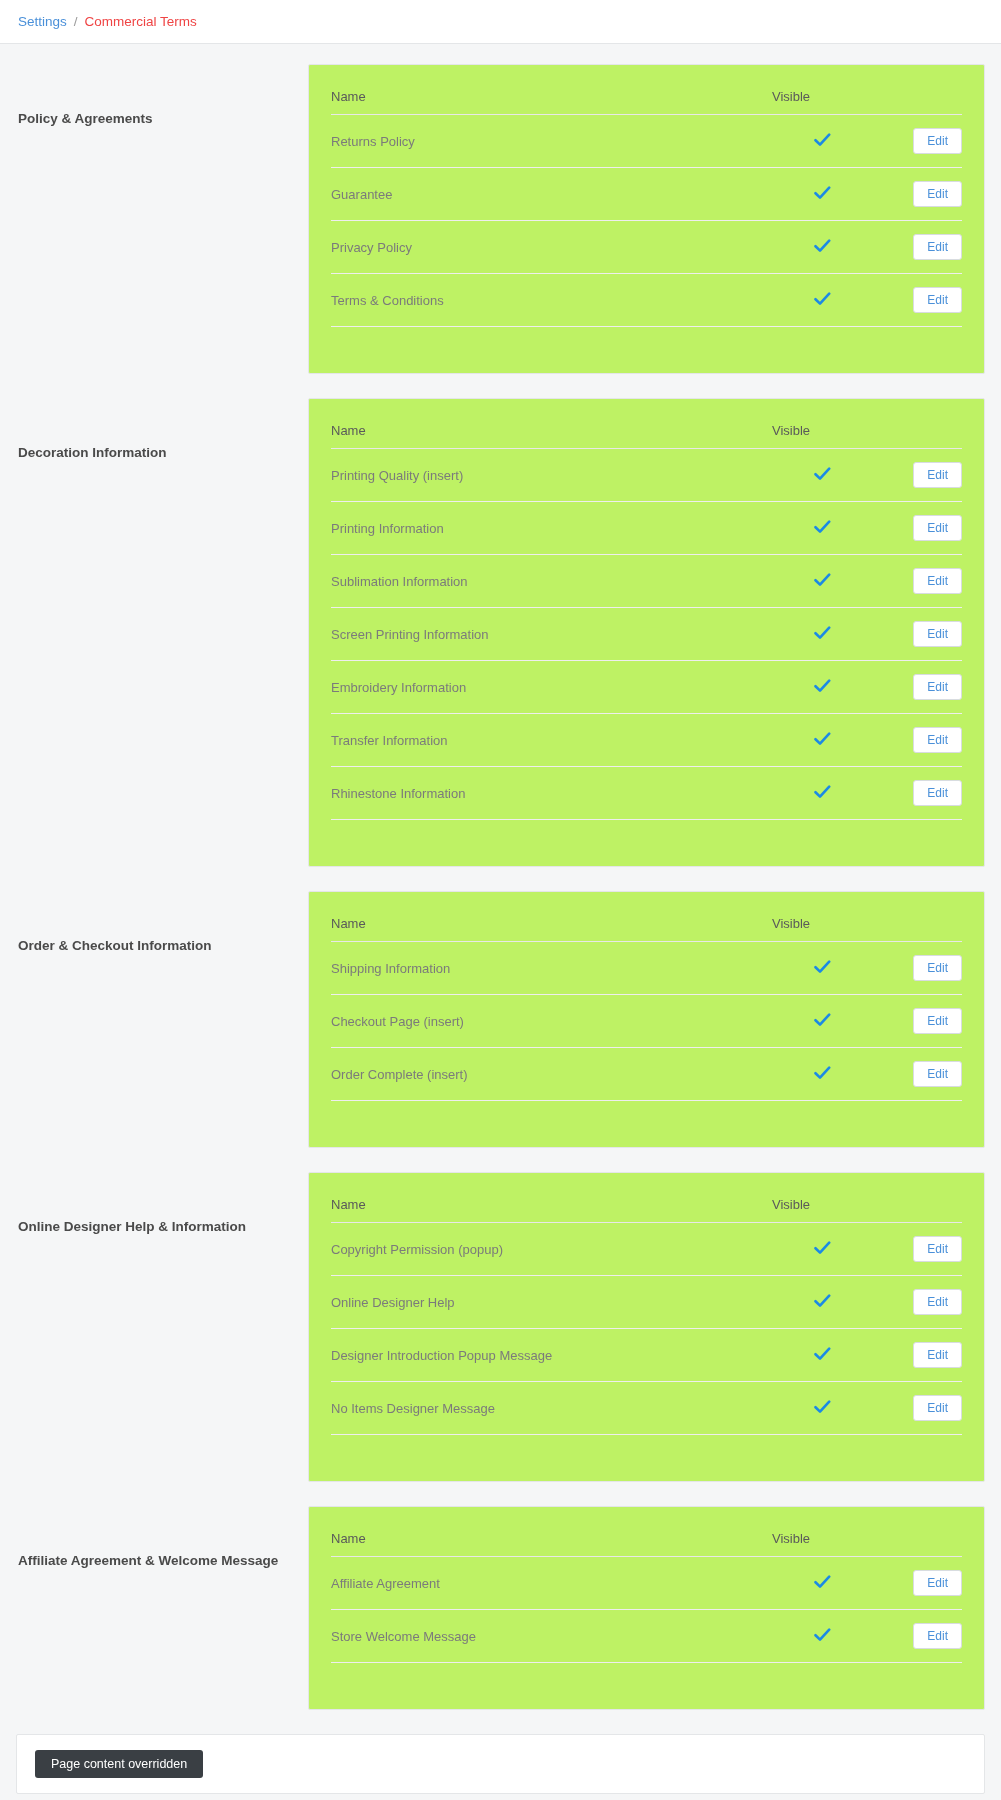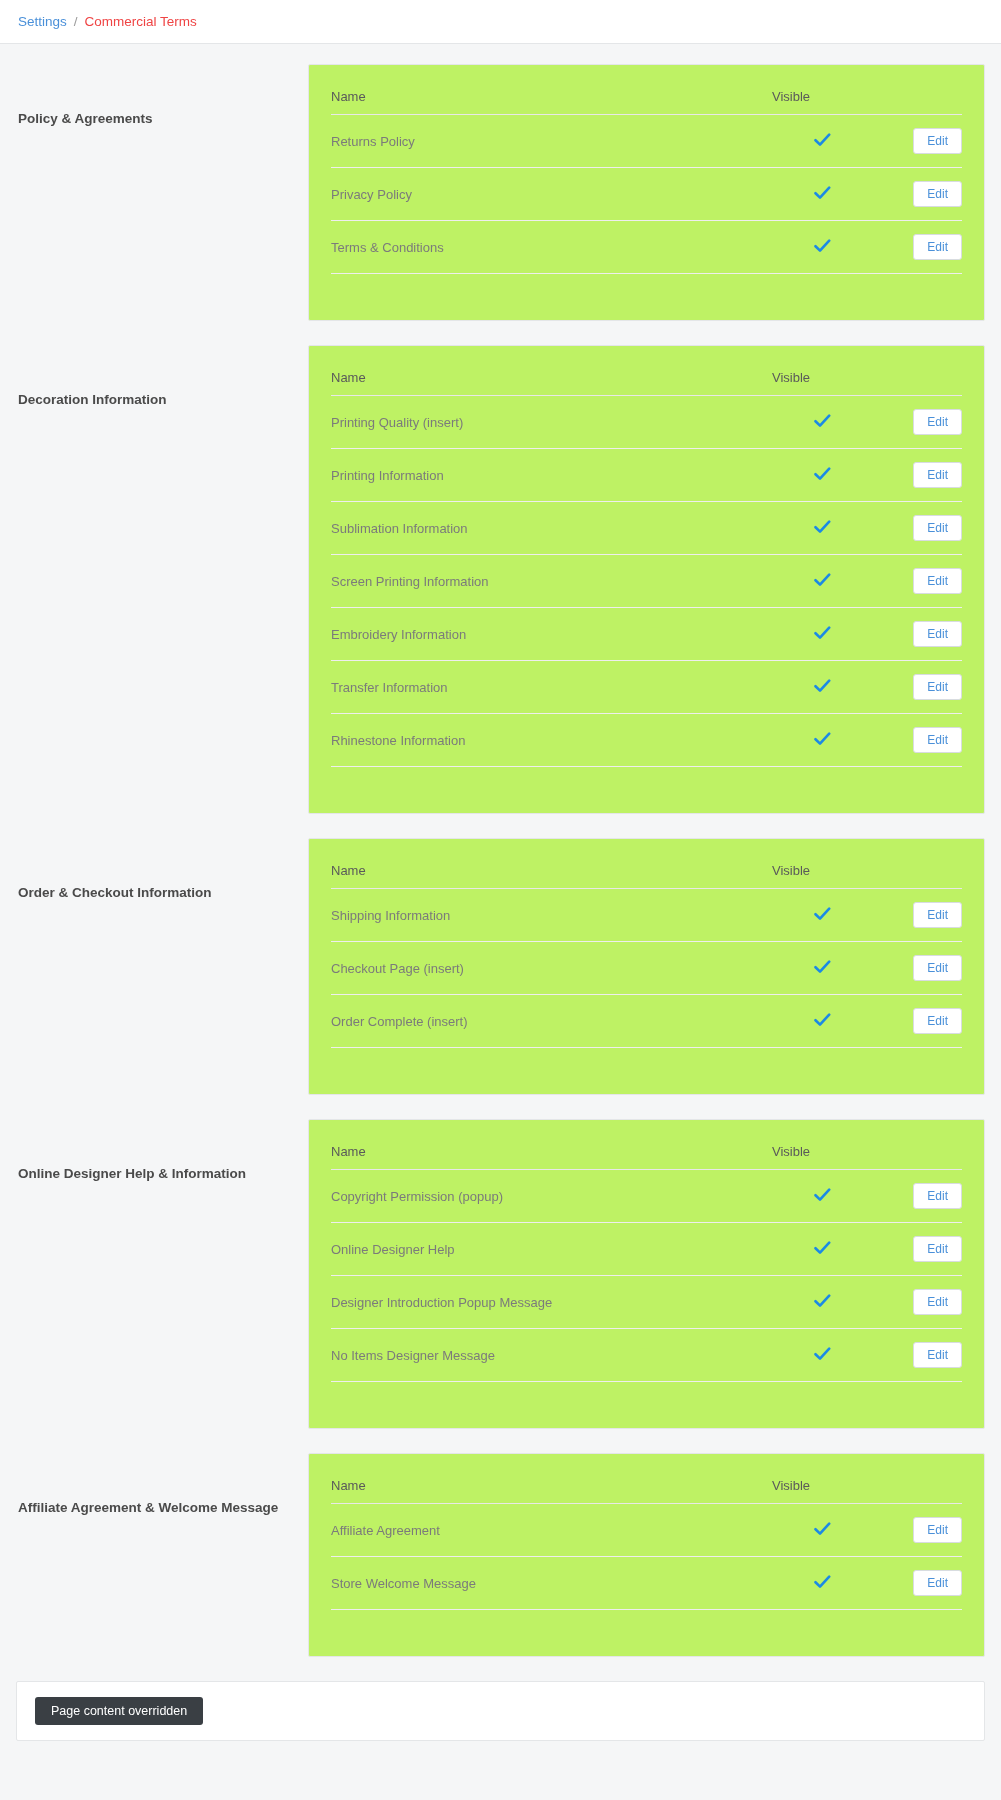--- a/index.html
+++ b/index.html
@@ -174,20 +174,27 @@
             </thead>
             <tbody>
               <tr class="row">
                 <td class="cell-name">Returns Policy</td>
                 <td class="cell-visible"><span class="check-icon"><svg width="17" height="14" viewBox="0 0 17 14" aria-hidden="true">
                       <path d="M1.5 7.2 L6 11.6 L15.2 1.6" fill="none" stroke="#1b8ae5" stroke-width="2.6" stroke-linecap="round" stroke-linejoin="round"></path>
                     </svg></span></td>
                 <td class="cell-action"><button class="edit-btn">Edit</button></td>
               </tr>
               <tr class="row">
+                <td class="cell-name">Guarantee</td>
+                <td class="cell-visible"><span class="check-icon"><svg width="17" height="14" viewBox="0 0 17 14" aria-hidden="true">
+                      <path d="M1.5 7.2 L6 11.6 L15.2 1.6" fill="none" stroke="#1b8ae5" stroke-width="2.6" stroke-linecap="round" stroke-linejoin="round"></path>
+                    </svg></span></td>
+                <td class="cell-action"><button class="edit-btn">Edit</button></td>
+              </tr>
+              <tr class="row">
                 <td class="cell-name">Privacy Policy</td>
                 <td class="cell-visible"><span class="check-icon"><svg width="17" height="14" viewBox="0 0 17 14" aria-hidden="true">
                       <path d="M1.5 7.2 L6 11.6 L15.2 1.6" fill="none" stroke="#1b8ae5" stroke-width="2.6" stroke-linecap="round" stroke-linejoin="round"></path>
                     </svg></span></td>
                 <td class="cell-action"><button class="edit-btn">Edit</button></td>
               </tr>
               <tr class="row">
                 <td class="cell-name">Terms &amp; Conditions</td>
                 <td class="cell-visible"><span class="check-icon"><svg width="17" height="14" viewBox="0 0 17 14" aria-hidden="true">
                       <path d="M1.5 7.2 L6 11.6 L15.2 1.6" fill="none" stroke="#1b8ae5" stroke-width="2.6" stroke-linecap="round" stroke-linejoin="round"></path>

